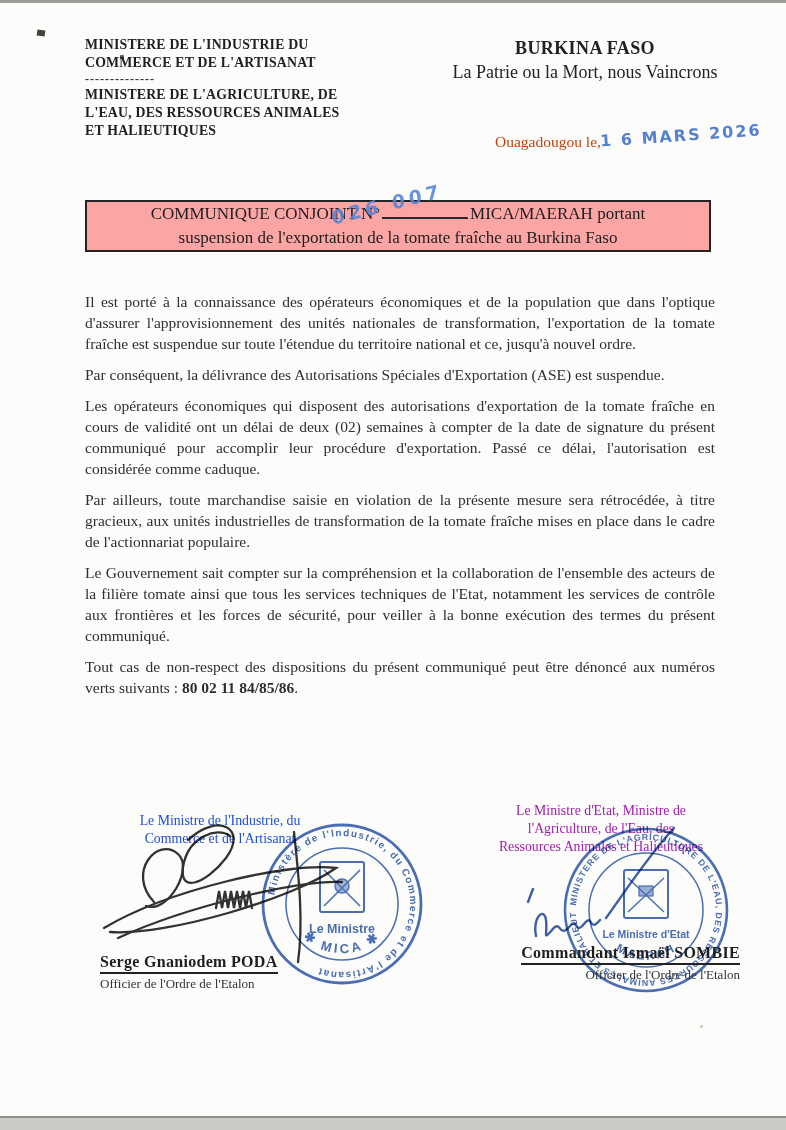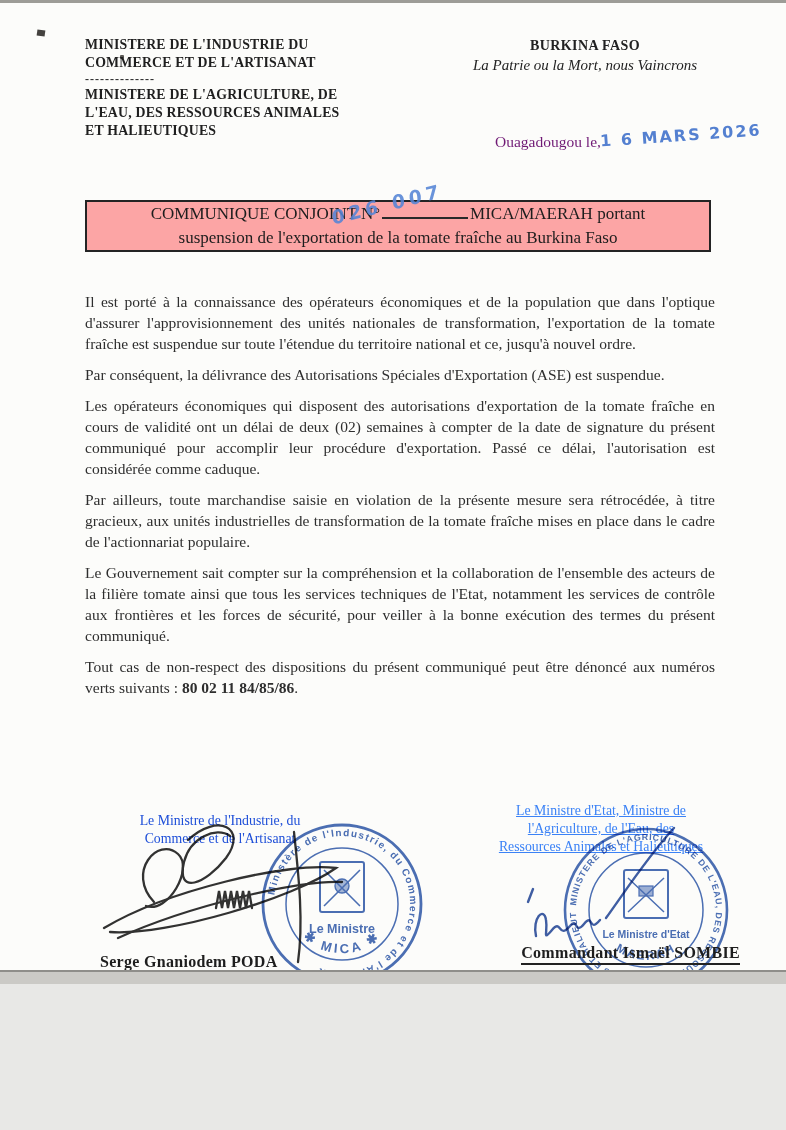--- a/index.html
+++ b/index.html
@@ -1,35 +1,35 @@
 <!DOCTYPE html>
 <html><head>
 <meta charset="utf-8">
 <style>
   html,body{margin:0;padding:0;}
   body{background:#e8e8e6;font-family:"Liberation Serif",serif;}
   .page{
-    position:relative;width:786px;height:984px;margin:0 auto;
+    position:relative;width:786px;height:1130px;margin:0 auto;
     background:#fcfcfa;overflow:hidden;color:#2c2c2c;
   }
   
   .scan-top-edge{position:absolute;left:0;top:0;width:786px;height:3px;background:#85837e;opacity:.8;}
   .scan-bottom-strip{position:absolute;left:0;bottom:0;width:786px;height:12px;background:#cbcac6;border-top:2px solid #8f8e8a;}
   .speck1{position:absolute;left:37px;top:30px;width:8px;height:6px;background:#44423f;transform:rotate(8deg);}
   .speck2{position:absolute;left:120px;top:55px;width:4px;height:4px;background:#5b5955;border-radius:1px;}
   .speck3{position:absolute;left:700px;top:1025px;width:3px;height:3px;background:#c9c7c2;border-radius:2px;}
 
   
   .hdr-left{position:absolute;left:85px;top:36px;width:280px;
     font-weight:bold;font-size:13.8px;line-height:18px;letter-spacing:.2px;color:#1f1f1f;}
   .hdr-left .dashes{font-weight:bold;letter-spacing:1px;font-size:12px;line-height:14px;color:#2a2a2a;}
   .hdr-right{position:absolute;left:450px;top:38px;width:270px;text-align:center;color:#222;}
-  .hdr-country{font-weight:bold;font-size:14px;letter-spacing:.4px;}
-  .hdr-motto{font-size:15px;margin-top:3px;font-style:italic;}
-  .place-line{position:absolute;left:495px;top:133px;font-size:15.5px;color:#701a75;}
+  .hdr-country{font-weight:bold;font-size:18px;letter-spacing:.4px;}
+  .hdr-motto{font-size:18px;margin-top:3px;}
+  .place-line{position:absolute;left:495px;top:133px;font-size:15.5px;color:#c2410c;}
   .date-stamp{position:absolute;left:600px;top:126px;
     font-family:"DejaVu Sans",sans-serif;font-weight:bold;font-size:16px;
     color:#4273cc;letter-spacing:2px;transform:rotate(-4deg);opacity:.9;white-space:nowrap;}
 
   
   .title-box{position:absolute;left:85px;top:200px;width:622px;height:48px;
     border:2px solid #242424;background:#fca5a5;
     display:flex;flex-direction:column;justify-content:center;align-items:center;
     font-weight:normal;font-size:17px;line-height:24px;color:#1d1d1d;text-align:center;}
   .blank-line{display:inline-block;width:86px;border-bottom:2px solid #2a2a2a;height:12px;margin:0 2px;}
@@ -40,21 +40,21 @@
   
   .body-text{position:absolute;left:85px;top:291px;width:630px;
     font-size:15.5px;line-height:21px;text-align:justify;color:#2e2e2e;}
   .body-text p{margin:0 0 10px 0;}
   .phone{font-weight:bold;}
 
   
   .sig-title-left{position:absolute;left:100px;top:812px;width:240px;text-align:center;
     font-size:13.8px;line-height:18px;color:#1d4ed8;}
   .sig-title-right{position:absolute;left:462px;top:802px;width:278px;text-align:center;
-    font-size:13.8px;line-height:18px;color:#3b82f6;text-decoration:underline;}
+    font-size:13.8px;line-height:18px;color:#a21caf;}
   .sig-name-left{position:absolute;left:100px;top:953px;width:240px;}
   .sig-name-right{position:absolute;left:462px;top:944px;width:278px;text-align:right;}
   .sig-name{display:inline-block;font-weight:bold;font-size:16px;color:#1e1e1e;
     border-bottom:2px solid #222;padding-bottom:1px;letter-spacing:.3px;}
   .sig-rank{font-size:13px;color:#333;margin-top:2px;}
 
   .stamp{position:absolute;mix-blend-mode:multiply;opacity:.92;}
   .stamp-left{left:258px;top:820px;}
   .stamp-right{left:560px;top:824px;}
   .scribble{position:absolute;mix-blend-mode:multiply;}

